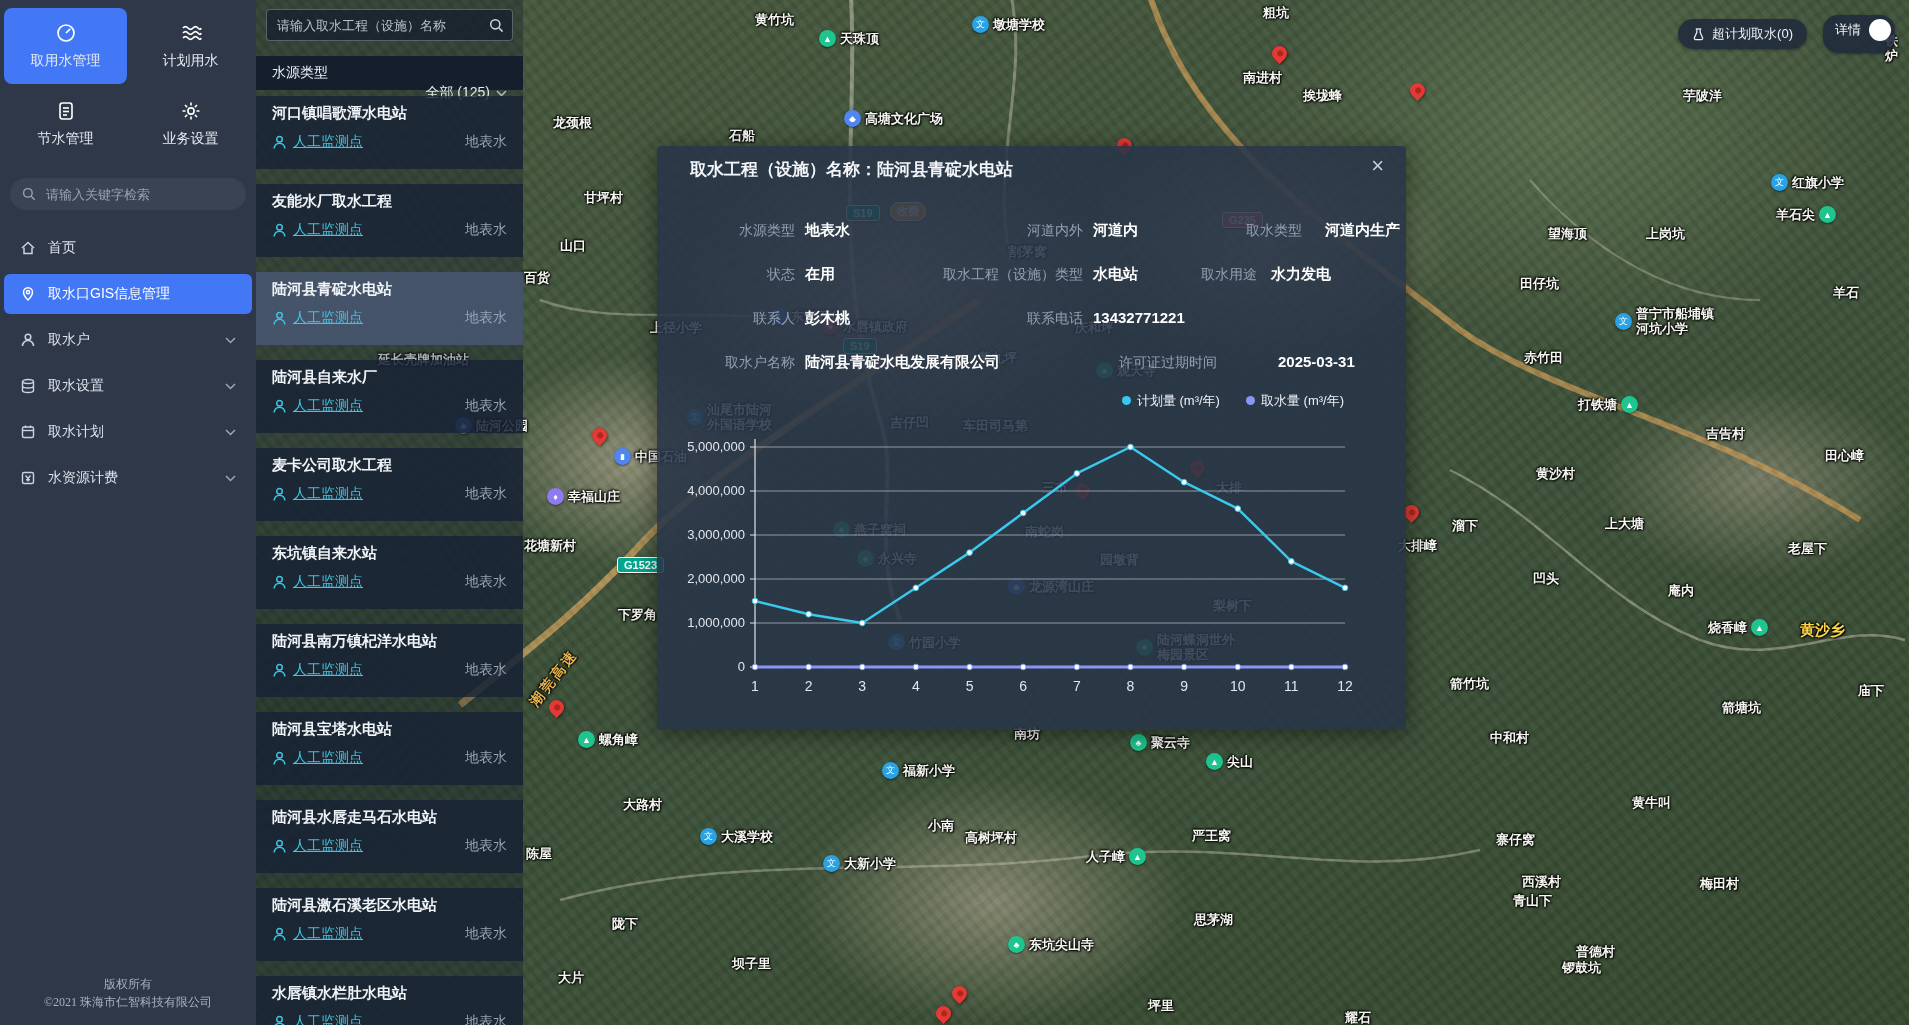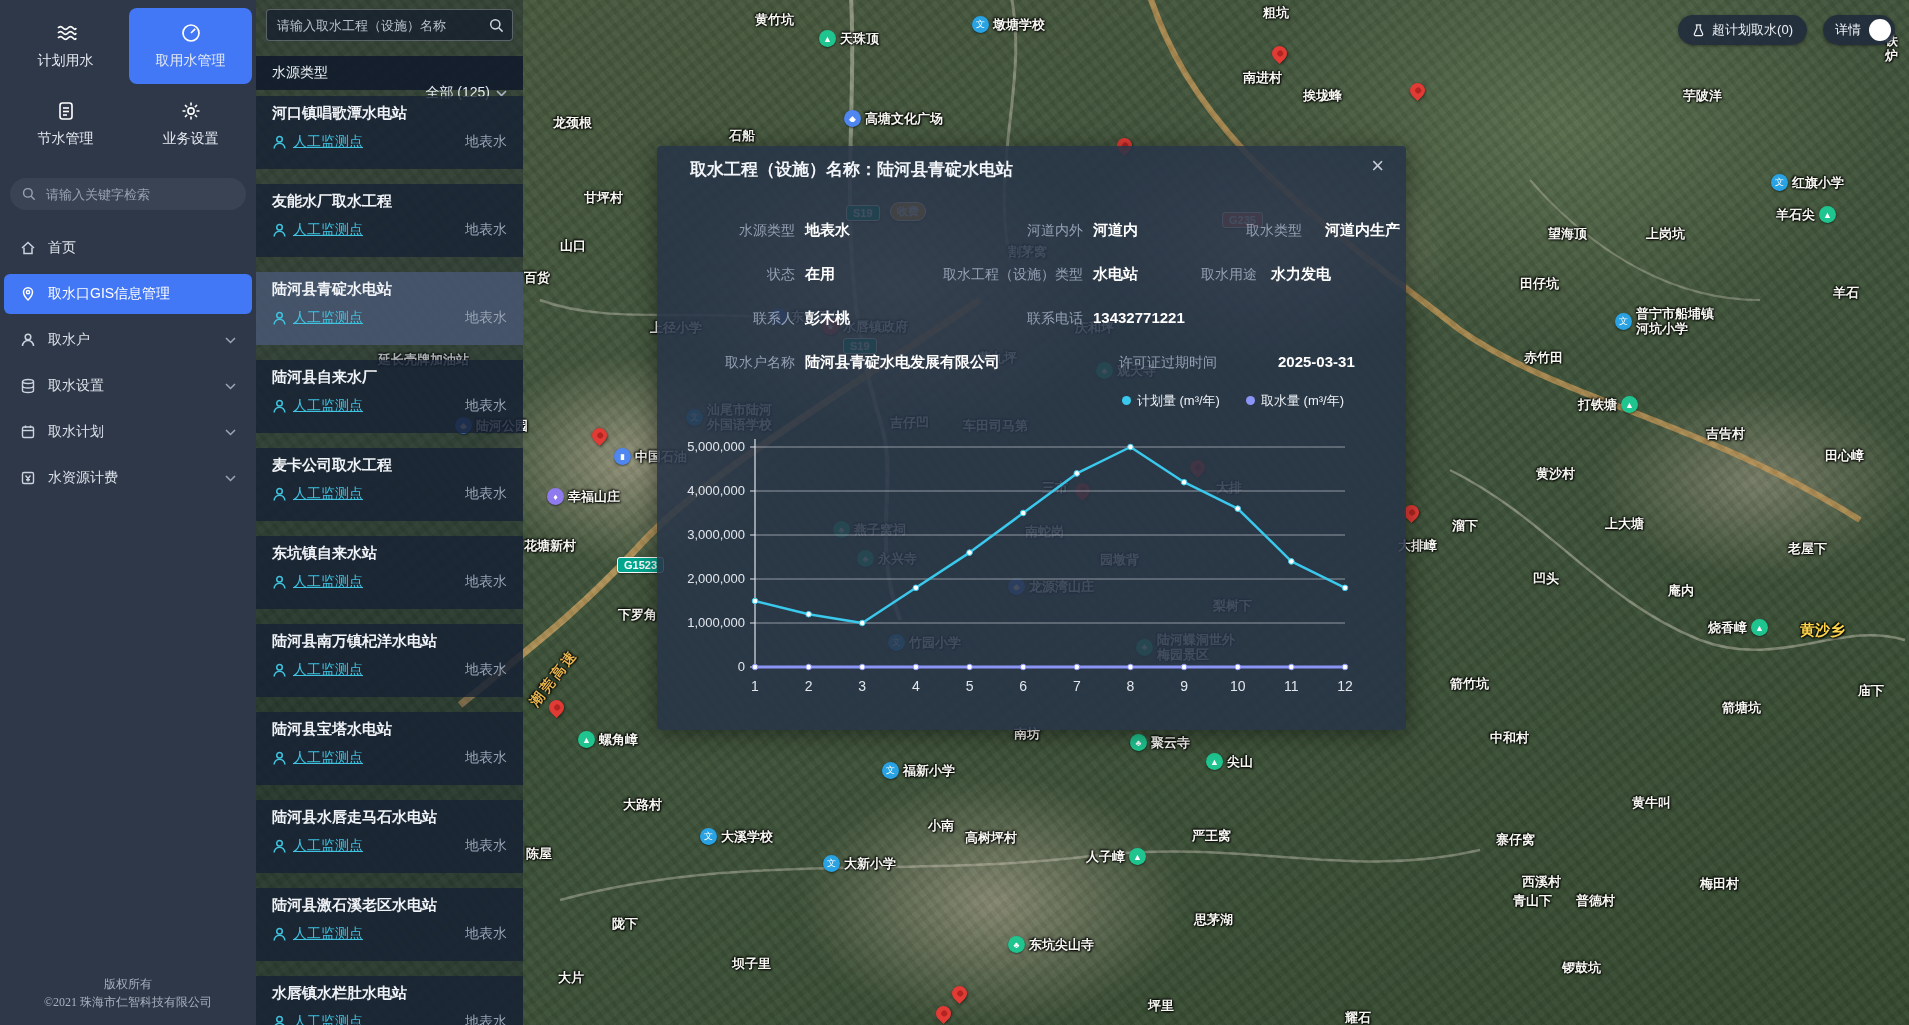--- a/index.html
+++ b/index.html
@@ -83,21 +83,21 @@
   #modal-close{position:absolute;right:22px;top:8px;font-size:22px;color:#c6cdd8;cursor:pointer;line-height:24px;}
   .fld{position:absolute;font-size:14px;color:#93a0b3;text-align:right;width:170px;}
   .fval{position:absolute;font-size:15px;color:#fff;font-weight:bold;white-space:nowrap;}
   #legend{position:absolute;top:246px;right:62px;display:flex;gap:26px;font-size:13px;color:#eef2f7;align-items:center;}
   .lg-dot{width:9px;height:9px;border-radius:50%;display:inline-block;margin-right:6px;}
   #chart{position:absolute;left:8px;top:240px;}
   
   #topbar{position:absolute;top:15px;right:14px;z-index:50;display:flex;gap:16px;align-items:center;}
   .tpill{height:30px;background:rgba(32,42,60,.88);border-radius:15px;display:flex;align-items:center;
       color:#eef2f7;font-size:13px;padding:0 14px;gap:7px;cursor:pointer;box-shadow:0 1px 3px rgba(0,0,0,.4);}
-  #detail-toggle{padding:0 4px 0 12px;gap:8px;}
+  #detail-toggle{padding:0 4px 8px 12px;gap:8px;}
   .knob{width:22px;height:22px;border-radius:50%;background:#fff;}
 </style>
 </head>
 <body>
 
 <div id="map">
   <svg id="roads" width="1909" height="1025">
     <path d="M 850,-20 C 860,120 830,260 880,420 C 900,480 870,540 900,620" stroke="#e6e0cf" stroke-width="4" fill="none" opacity="0.45"></path>
     <path d="M 1145,-20 C 1190,140 1320,220 1460,330 C 1560,400 1700,420 1860,520" stroke="#c89a55" stroke-width="6" fill="none" opacity="0.75"></path>
     <path d="M 1010,-10 C 1030,80 990,160 1010,260" stroke="#ded8c8" stroke-width="3" fill="none" opacity="0.4"></path>
@@ -226,21 +226,21 @@
       <span class="map-poi" style="left: 1708px; top: 619px;">
         <span class="map-label" style="position: static;">烧香嶂</span>
         <span class="poi-ic ic-mount">▲</span>
       </span>
       <span class="map-label town" style="left: 1800px; top: 622px;">黄沙乡</span>
       <span class="map-label" style="left: 1450px; top: 676px; text-align: right;">箭竹坑</span>
       <span class="map-label" style="left: 1722px; top: 700px;">箭塘坑</span>
       <span class="map-label" style="left: 1490px; top: 730px;">中和村</span>
       <span class="map-label" style="left: 1632px; top: 795px;">黄牛叫</span>
       <span class="map-label" style="left: 1513px; top: 893px;">青山下</span>
-      <span class="map-label" style="left: 1576px; top: 893px;">普德村</span>
+      <span class="map-label" style="left: 1576px; top: 944px;">普德村</span>
       <span class="map-label" style="left: 1522px; top: 874px;">西溪村</span>
       <span class="map-label" style="left: 1700px; top: 876px;">梅田村</span>
       <span class="map-label" style="left: 1562px; top: 960px;">锣鼓坑</span>
       <span class="map-label" style="left: 1858px; top: 683px;">庙下</span>
       <span class="map-label" style="left: 1213px; top: 598px;">梨树下</span>
       <span class="map-poi" style="left: 686px; top: 402px;">
         <span class="poi-ic ic-school">文</span>
         <span class="map-label" style="position: static;">汕尾市陆河
 外国语学校</span>
       </span>
@@ -466,34 +466,34 @@
           </span>
           <span class="st-mon">人工监测点</span>
           <span class="st-type">地表水</span>
         </div>
       </div>
     </div>
 </div>
 
 <div id="sidebar">
   <div id="modules">
+      <div class="module active">
+        <span class="mi"><svg width="22" height="22" viewBox="0 0 22 22" fill="none" stroke="#fff" stroke-width="1.7">
+            <circle cx="11" cy="11" r="8"></circle>
+            <line x1="11" y1="11" x2="15.2" y2="6.8"></line>
+          </svg></span>
+        <span>取用水管理</span>
+      </div>
       <div class="module">
         <span class="mi"><svg width="24" height="22" viewBox="0 0 24 22" fill="none" stroke="#fff" stroke-width="1.7">
             <path d="M3 6 q2.5 -2.8 5 0 t5 0 t5 0 t3 0"></path>
             <path d="M3 11 q2.5 -2.8 5 0 t5 0 t5 0 t3 0"></path>
             <path d="M3 16 q2.5 -2.8 5 0 t5 0 t5 0 t3 0"></path>
           </svg></span>
         <span>计划用水</span>
-      </div>
-      <div class="module active">
-        <span class="mi"><svg width="22" height="22" viewBox="0 0 22 22" fill="none" stroke="#fff" stroke-width="1.7">
-            <circle cx="11" cy="11" r="8"></circle>
-            <line x1="11" y1="11" x2="15.2" y2="6.8"></line>
-          </svg></span>
-        <span>取用水管理</span>
       </div>
       <div class="module">
         <span class="mi"><svg width="22" height="22" viewBox="0 0 22 22" fill="none" stroke="#fff" stroke-width="1.6">
             <rect x="5" y="3" width="12" height="16" rx="2.5"></rect>
             <line x1="8" y1="8" x2="14" y2="8"></line>
             <line x1="8" y1="11.5" x2="14" y2="11.5"></line>
             <line x1="8" y1="15" x2="12" y2="15"></line>
           </svg></span>
         <span>节水管理</span>
       </div>

